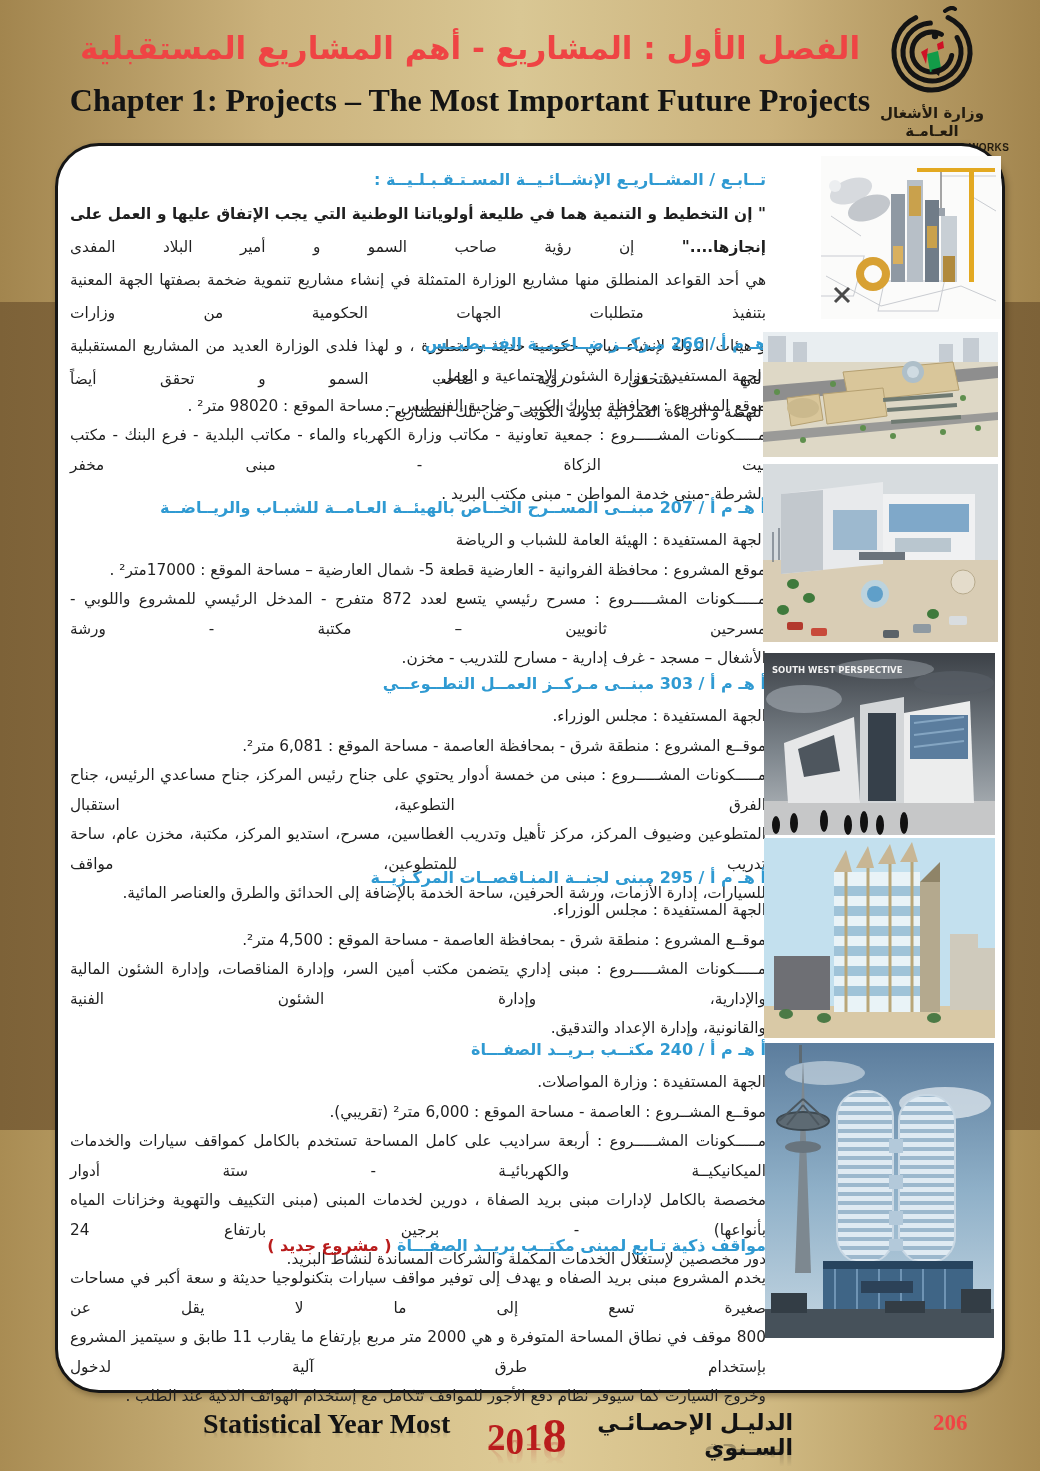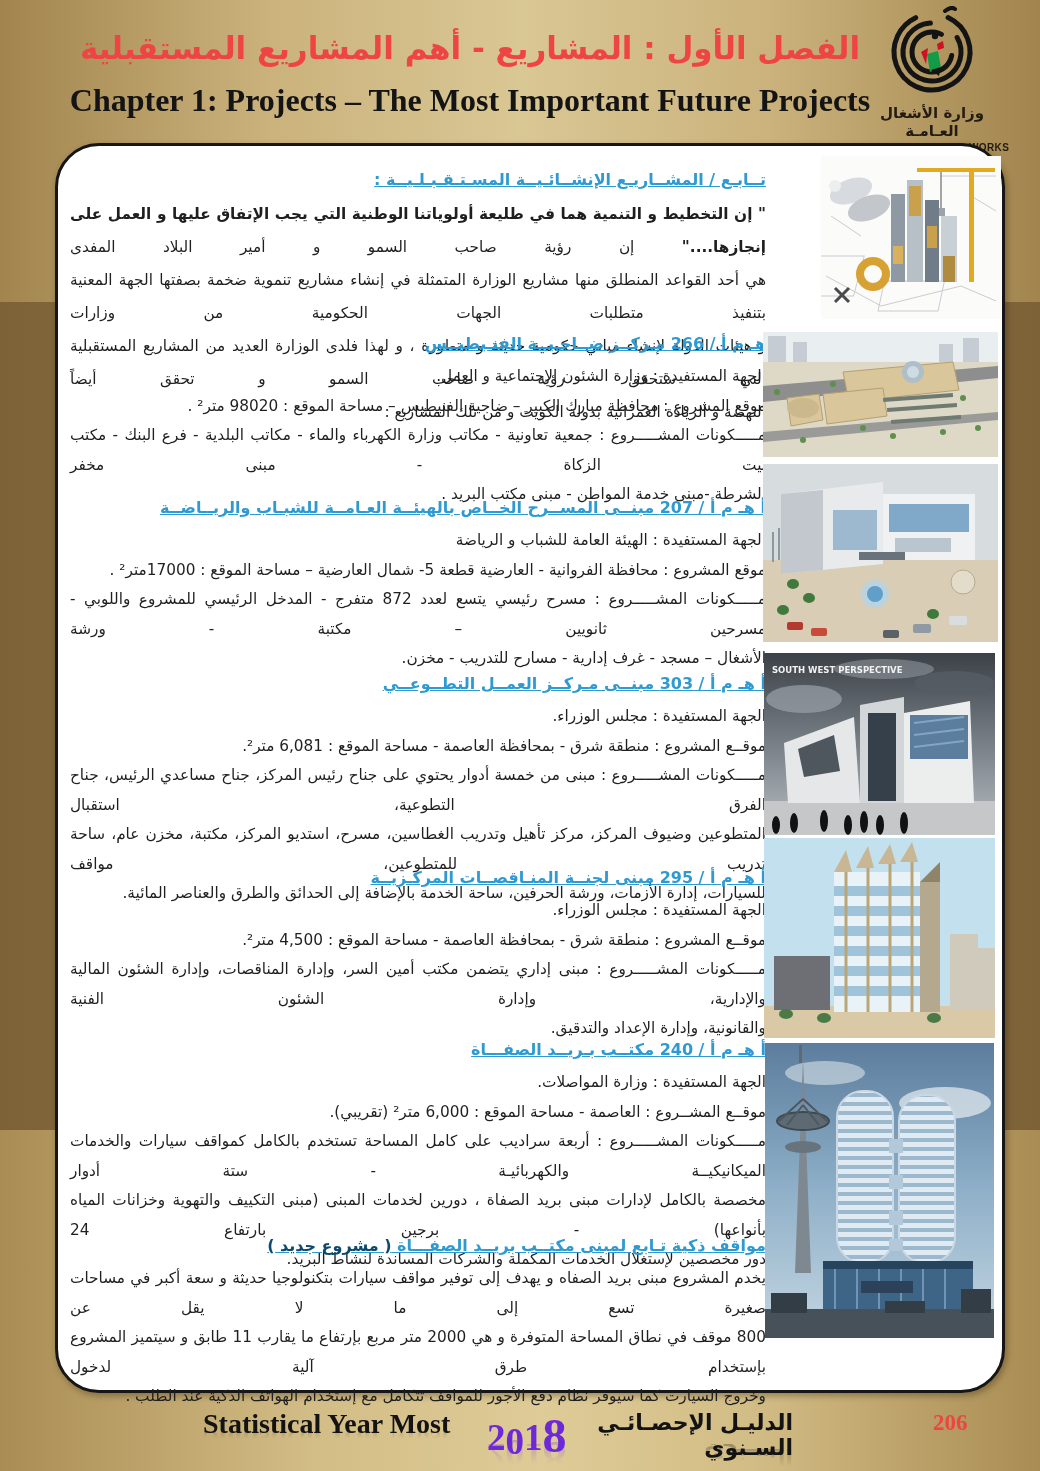--- a/index.html
+++ b/index.html
@@ -24,39 +24,39 @@
   .logo-ar { font-size:15px; font-weight:bold; color:#231c10; direction:rtl; margin-top:2px; }
   .logo-en { font-size:10px; font-weight:bold; color:#231c10; letter-spacing:.4px; margin-top:2px;
              font-family:"Liberation Sans", sans-serif; }
 
   
   .card { position:absolute; left:55px; top:143px; width:950px; height:1250px;
           background:#ffffff; border:3px solid #161616; border-radius:44px;
           box-shadow:2px 3px 6px rgba(40,25,5,.35); }
 
   .sec { position:absolute; left:12px; width:696px; direction:rtl; }
-  .sec-h { color:#2f9ad2; font-weight:bold; font-size:16px; margin-bottom:9px; text-align:right;text-decoration:underline; }
-  .sec-h .red { color:#0c4a6e; }
+  .sec-h { color:#2f9ad2; font-weight:bold; font-size:16px; margin-bottom:9px; text-align:right; }
+  .sec-h .red { color:#b91c1c; }
   .para { font-size:15.3px; color:#1f1f1f; line-height:29.5px; }
   .jline { text-align:justify; text-align-last:justify; }
   .lline { text-align:right; }
   .intro .para { line-height:33px; }
   .bold { font-weight:bold; }
 
   
   .imgbox { position:absolute; overflow:hidden;text-align:right; }
   .imgbox svg { display:block; width:100%; height:100%; }
 
   
   .footer { position:absolute; left:0; top:1398px; width:1040px; height:70px; }
   .refl { -webkit-box-reflect: below -16px linear-gradient(transparent 55%, rgba(0,0,0,.30)); }
   .ft-en { position:absolute; left:203px; top:10px; font-family:"Liberation Serif", serif;
            font-weight:bold; font-size:28px; color:#131313; }
   .ft-year { position:absolute; left:487px; top:2px; font-family:"Liberation Serif", serif;
-             font-weight:bold; color:#6d28d9; }
+             font-weight:bold; color:#b91c1c; }
   .ft-year span { display:inline-block; }
   .yd0 { font-size:37px; transform:translateY(6px); }
   .yd1 { font-size:37px; transform:translateY(10px); }
   .yd2 { font-size:37px; transform:translateY(6px); }
   .yd3 { font-size:48px; transform:translateY(8px); }
   .ft-ar { position:absolute; left:578px; top:12px; width:215px; direction:rtl;
            font-weight:bold; font-size:22px; color:#131313; letter-spacing:0px; }
   .ft-page { position:absolute; left:933px; top:12px; font-family:"Liberation Serif", serif;
              font-weight:bold; font-size:23px; color:#ef4444; }
 </style>

